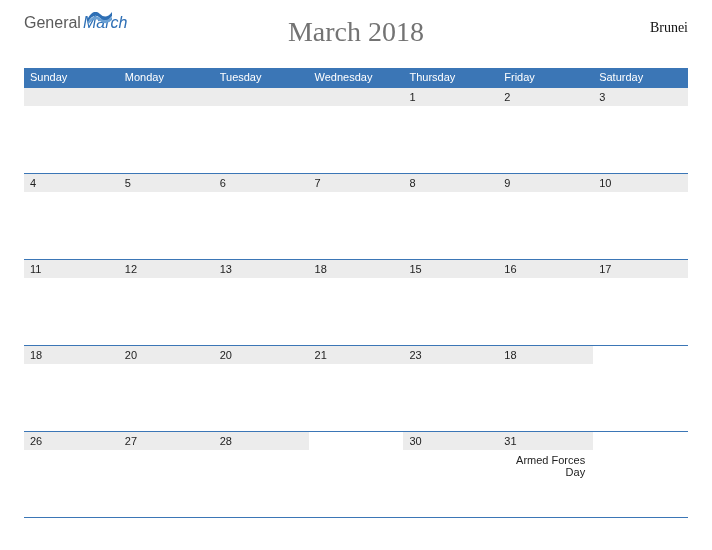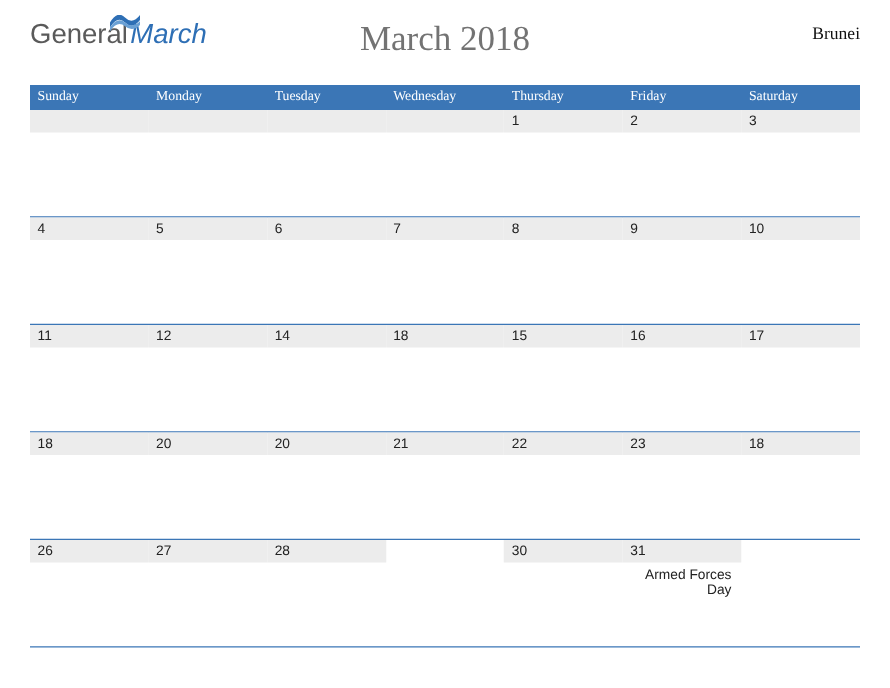--- a/index.html
+++ b/index.html
@@ -15,21 +15,21 @@
     position: relative;
     height: 56px;
     margin-bottom: 2px;
   }
   .logo {
     position: absolute;
     left: 0;
     top: 4px;
     display: flex;
     align-items: baseline;
-    font-size: 22px;
+    font-size: 16px;
     color: #333;
   }
   .logo .gen { color: #5a5a5a; }
   .logo .blue { color: #2e6fb5; font-style: italic; margin-left: 2px; }
   .logo-wave {
     position: absolute;
     left: 64px;
     top: -2px;
     width: 24px;
     height: 14px;
@@ -58,21 +58,21 @@
   .dow-row {
     display: grid;
     grid-template-columns: repeat(7, 1fr);
     background: #3b76b6;
     height: 20px;
   }
   .dow {
     color: #fff;
     font-size: 11px;
     padding: 3px 6px;
-    font-family: Liberation Serif, serif;
+    font-family: Liberation Sans, sans-serif;
   }
   .week {
     display: grid;
     grid-template-columns: repeat(7, 1fr);
     height: 86px;
     border-bottom: 1px solid #3b76b6;
   }
   .day {
     position: relative;
     padding: 0;
@@ -224,21 +224,21 @@
           <div class="day-body"></div>
         </div>
         <div class="day">
           <div class="day-strip">
             <span class="day-num">12</span>
           </div>
           <div class="day-body"></div>
         </div>
         <div class="day">
           <div class="day-strip">
-            <span class="day-num">14</span>
+            <span class="day-num">13</span>
           </div>
           <div class="day-body"></div>
         </div>
         <div class="day">
           <div class="day-strip">
             <span class="day-num">18</span>
           </div>
           <div class="day-body"></div>
         </div>
         <div class="day">
@@ -275,26 +275,20 @@
         </div>
         <div class="day">
           <div class="day-strip">
             <span class="day-num">20</span>
           </div>
           <div class="day-body"></div>
         </div>
         <div class="day">
           <div class="day-strip">
             <span class="day-num">21</span>
-          </div>
-          <div class="day-body"></div>
-        </div>
-        <div class="day">
-          <div class="day-strip">
-            <span class="day-num">22</span>
           </div>
           <div class="day-body"></div>
         </div>
         <div class="day">
           <div class="day-strip">
             <span class="day-num">23</span>
           </div>
           <div class="day-body"></div>
         </div>
         <div class="day">

